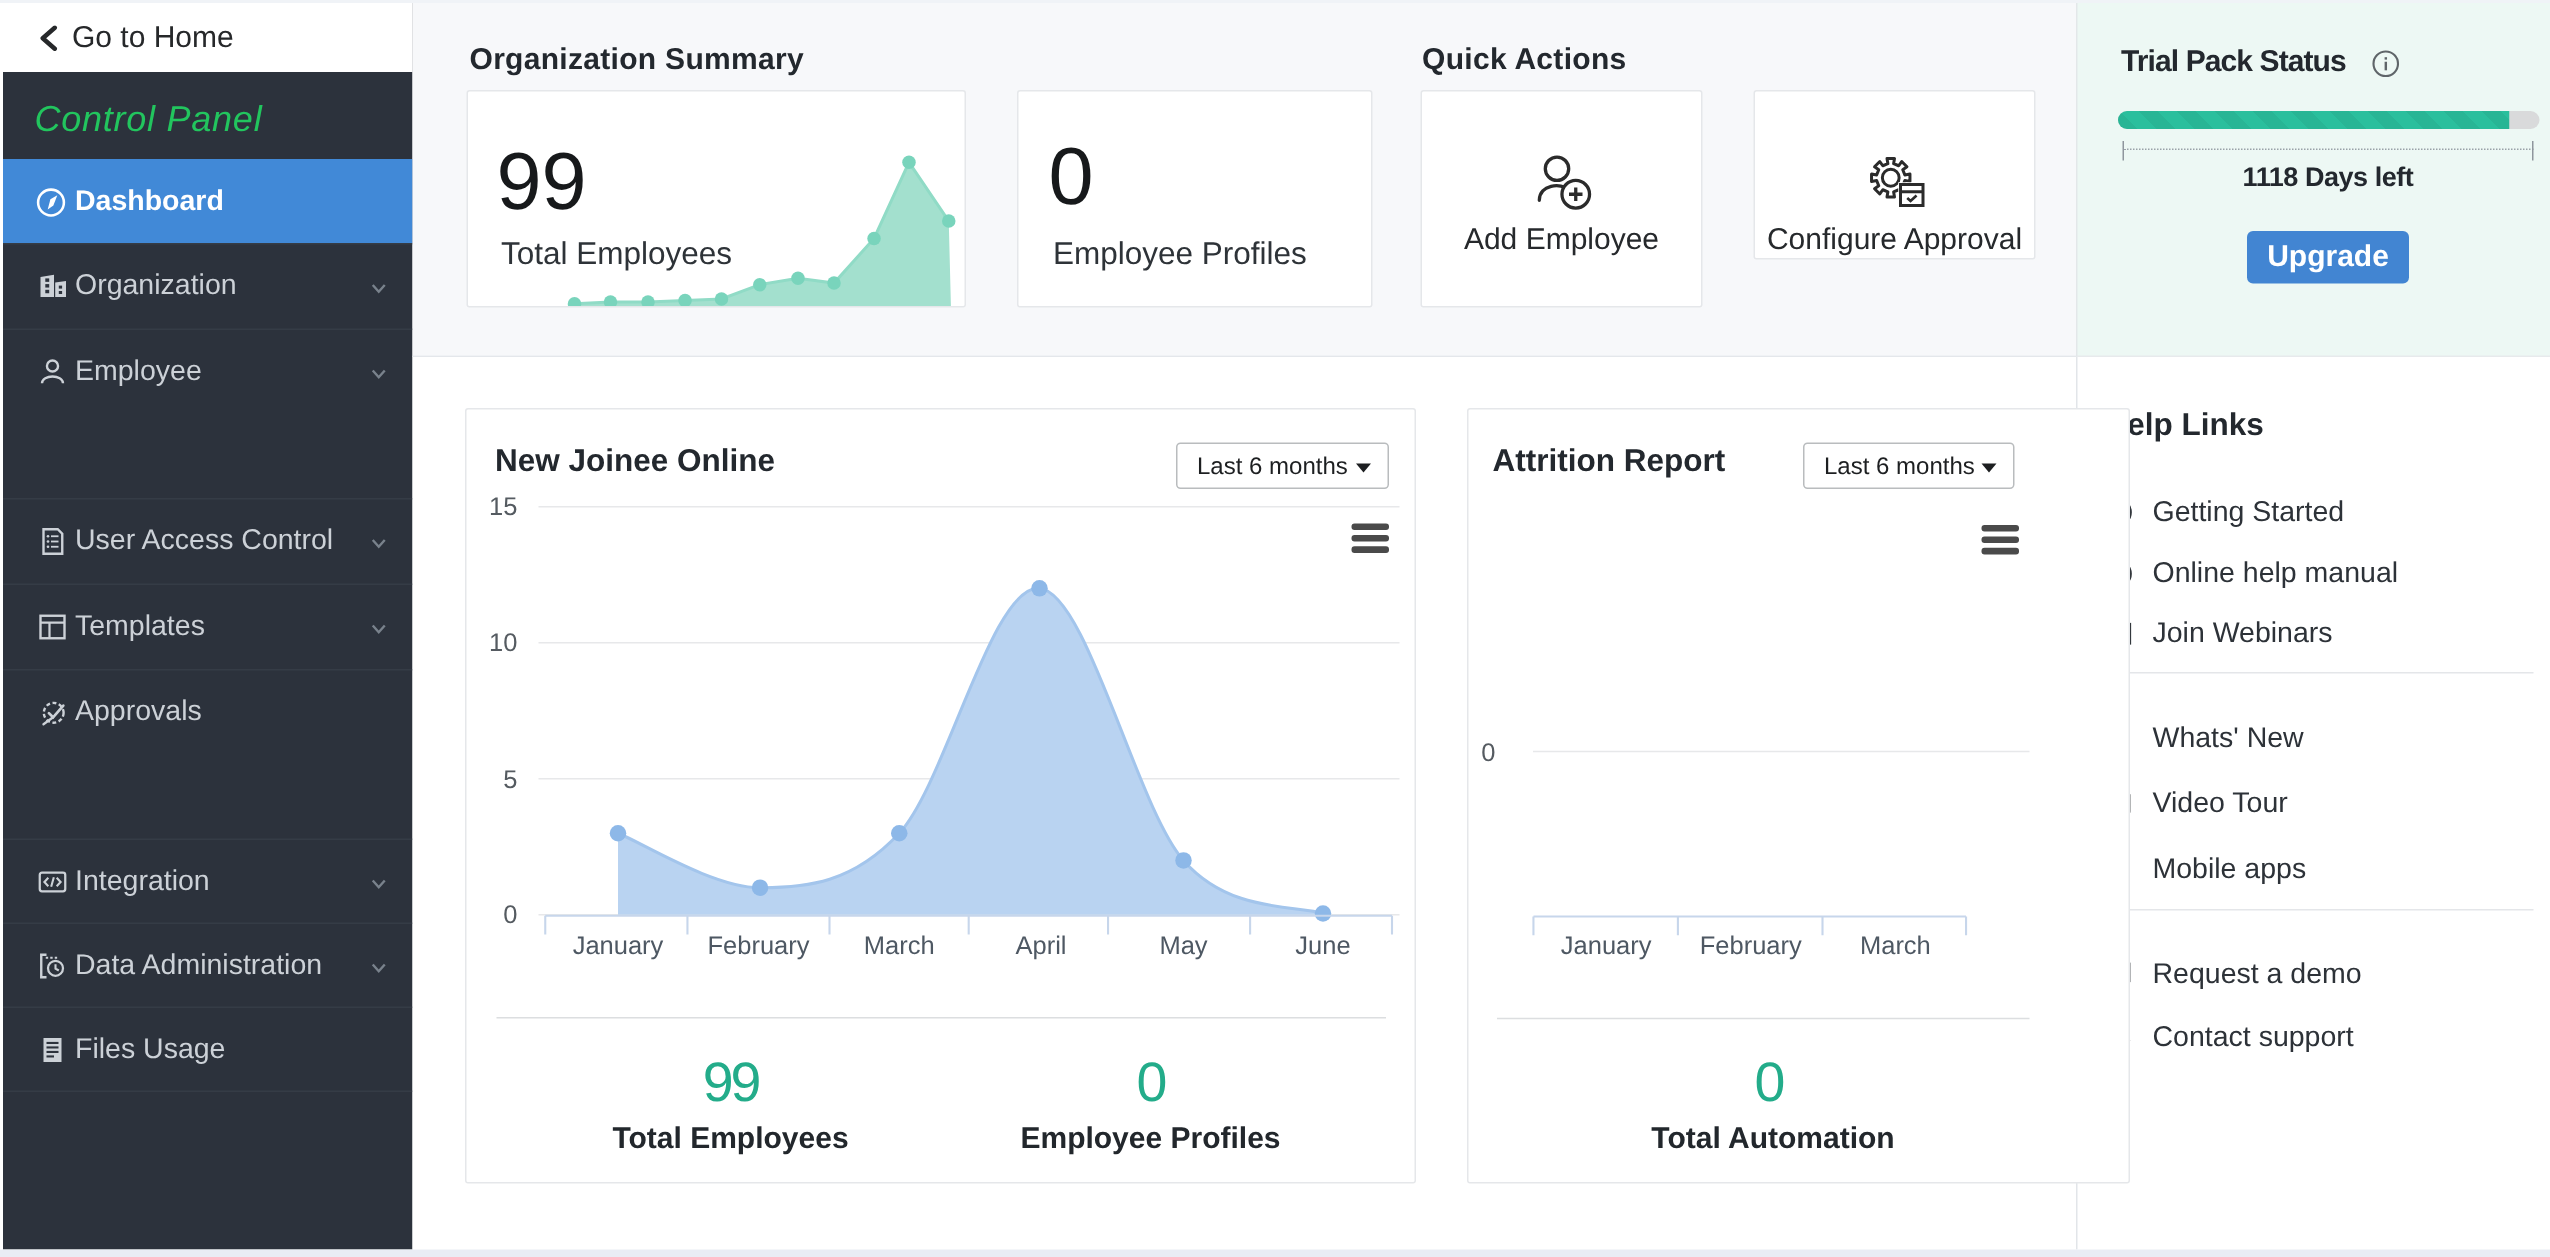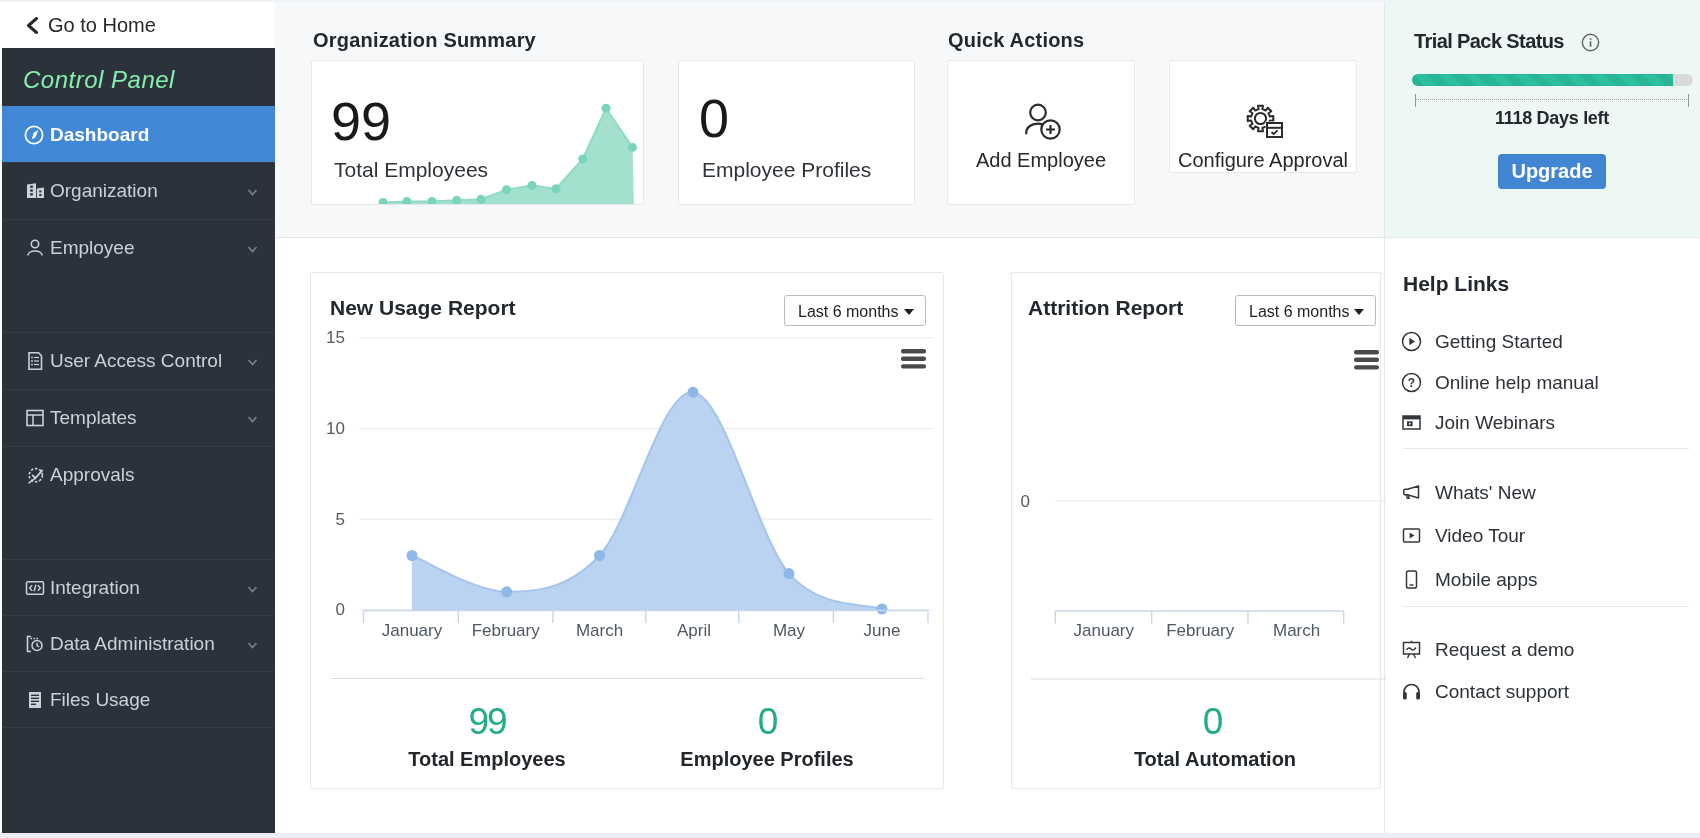--- a/index.html
+++ b/index.html
@@ -5,21 +5,21 @@
 * { margin:0; padding:0; box-sizing:border-box; }
 html,body { width:1700px; height:838px; background:#fff; font-family:"Liberation Sans", sans-serif; overflow:hidden; position:relative; }
 .abs { position:absolute; }
 
 #topline { left:0; top:0; width:1700px; height:2px; background:#f0f3f7; }
 #botstrip { left:0; top:833px; width:1700px; height:5px; background:#e9edf4; }
 
 #sidebar { left:2px; top:2px; width:273px; height:831px; background:#2c323c; }
 #gohome { left:0; top:0; width:273px; height:46px; background:#ffffff; color:#26282a; font-size:20px; }
 #gohome span { position:absolute; left:46px; top:12px; }
-#ctrlpanel { left:21px; top:64px; font-size:24px; font-style:italic; color:#86efac; letter-spacing:0.5px; }
+#ctrlpanel { left:21px; top:64px; font-size:24px; font-style:italic; color:#22c55e; letter-spacing:0.5px; }
 .mitem { left:0; width:273px; height:56px; border-top:1px solid #353c46; color:#ccd1d7; font-size:19px; }
 .mitem .mtxt { position:absolute; left:48px; top:17px; }
 .mitem .micon { position:absolute; left:23px; top:18px; width:20px; height:20px; }
 .mitem .chev { position:absolute; right:17px; top:24px; width:11px; height:11px; }
 #active { left:0; top:104px; width:273px; height:56px; background:#4189d7; color:#fff; font-size:19px; font-weight:700; }
 #active .mtxt { position:absolute; left:48px; top:18px; }
 #active .micon { position:absolute; left:22px; top:19px; width:20px; height:20px; }
 
 #topstrip { left:275px; top:2px; width:1109px; height:235px; background:#f7f8fa; }
 #lowermain { left:275px; top:237px; width:1109px; height:596px; background:#ffffff; }
@@ -301,21 +301,21 @@
     <svg width="21" height="21" viewBox="0 0 21 21">
         <path d="M3 16 V11 C3 6.5 6.3 3.5 10.5 3.5 C14.7 3.5 18 6.5 18 11 V16" fill="none" stroke="#33383d" stroke-width="1.7"></path>
         <rect x="2" y="11" width="3.8" height="7.4" rx="1.5" fill="#33383d"></rect>
         <rect x="15.2" y="11" width="3.8" height="7.4" rx="1.5" fill="#33383d"></rect>
       </svg>
     <span>Contact support</span>
   </div>
 </div>
 
 <div class="card" style="left:310px; top:272px; width:634px; height:517px;">
-  <div class="rtitle" style="left:19px; top:23px;">New Usage Report</div>
+  <div class="rtitle" style="left:19px; top:23px;">New Joinee Online</div>
   <div class="ddbtn" style="left:473px; top:22px; width:142px;">
       <span>Last 6 months</span>
       <i class="caret"></i>
     </div>
   <svg style="position:absolute; left:0; top:0;" width="634" height="517" viewBox="0 0 634 517">
     <g stroke="#e7e8ea" stroke-width="1">
       <line x1="48" y1="64.8" x2="622" y2="64.8"></line>
       <line x1="48" y1="155.5" x2="622" y2="155.5"></line>
       <line x1="48" y1="246.2" x2="622" y2="246.2"></line>
       <line x1="48" y1="336.9" x2="622" y2="336.9"></line>
@@ -360,21 +360,21 @@
       <rect x="590" y="91.2" width="25" height="4.4" rx="2"></rect>
     </g>
     <line x1="20" y1="405.5" x2="613" y2="405.5" stroke="#dcdee0" stroke-width="1"></line>
   </svg>
   <div class="statnum" style="left:96px; top:428px; width:160px;">99</div>
   <div class="statlabel" style="left:96px; top:475px; width:160px;">Total Employees</div>
   <div class="statnum" style="left:356px; top:428px; width:200px;">0</div>
   <div class="statlabel" style="left:356px; top:475px; width:200px;">Employee Profiles</div>
 </div>
 
-<div class="card" style="left:978px; top:272px; width:370px; height:517px;margin-left:33px;">
+<div class="card" style="left:978px; top:272px; width:442px; height:517px;">
   <div class="rtitle" style="left:16px; top:23px;">Attrition Report</div>
   <div class="ddbtn" style="left:223px; top:22px; width:141px;">
       <span>Last 6 months</span>
       <i class="caret"></i>
     </div>
   <svg style="position:absolute; left:0; top:0;" width="378" height="517" viewBox="0 0 378 517">
     <line x1="43" y1="228" x2="374" y2="228" stroke="#e7e8ea" stroke-width="1"></line>
     <text x="18" y="234" font-family="Liberation Sans" font-size="17" fill="#555b61" text-anchor="end">0</text>
     <g stroke="#c7d6eb" stroke-width="1.4" fill="none">
       <line x1="43.3" y1="338" x2="331.7" y2="338"></line>

